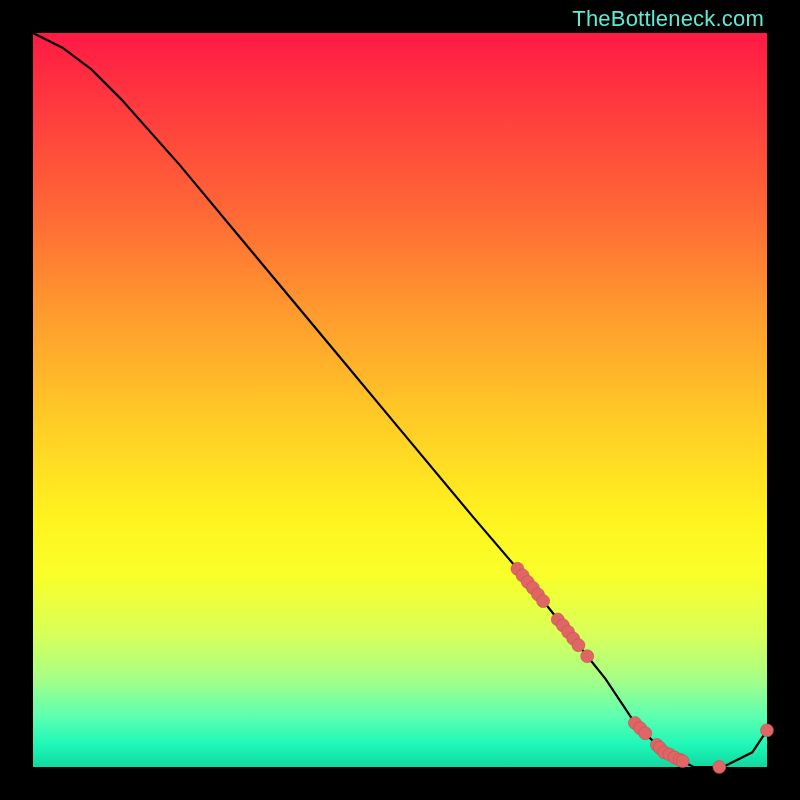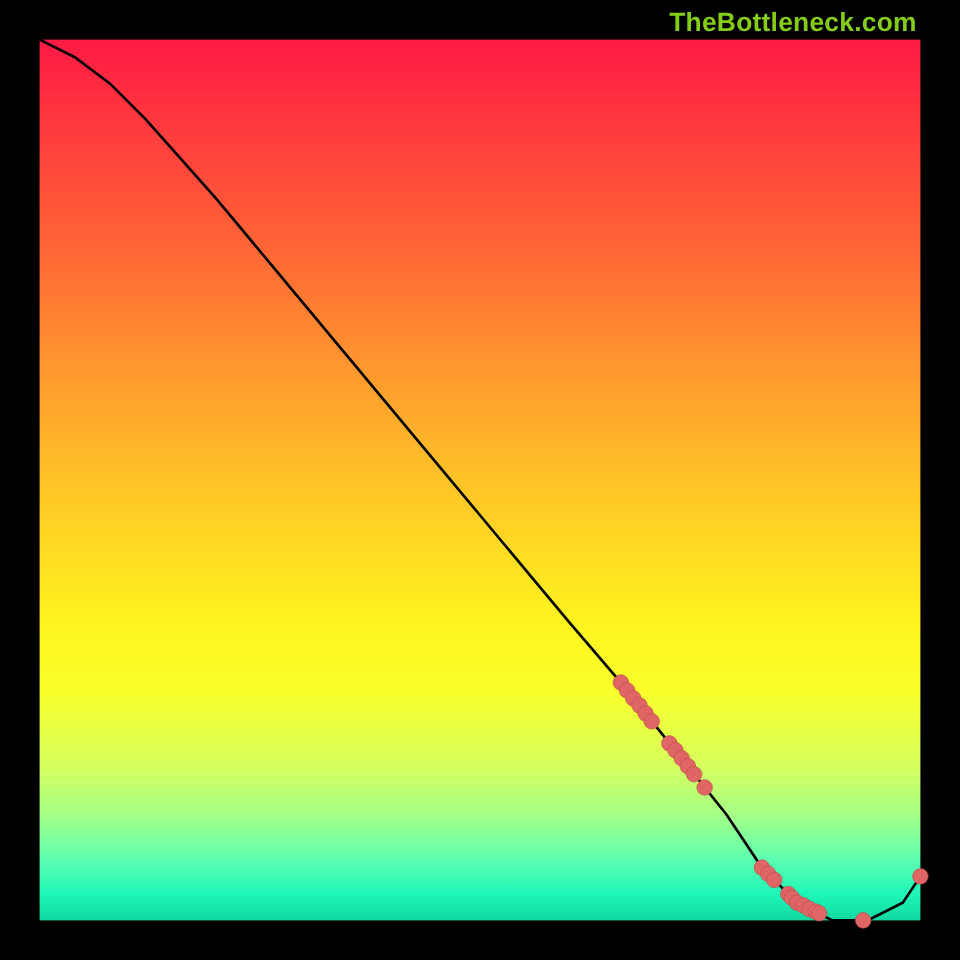--- a/index.html
+++ b/index.html
@@ -38,22 +38,22 @@
       #1ef7b8 97%,
       #10d8a0 100%
     );
   }
   .watermark {
     position: absolute;
     top: 6px;
     right: 36px;
     font-family: Arial, Helvetica, sans-serif;
     font-size: 22px;
-    font-weight: 700;
-    color: #84cc16;
+    font-weight: 400;
+    color: #5eead4;
     letter-spacing: 0.2px;
   }
   svg.curve {
     position: absolute;
     left: 33px;
     top: 33px;
     width: 734px;
     height: 734px;
     overflow: visible;
   }

